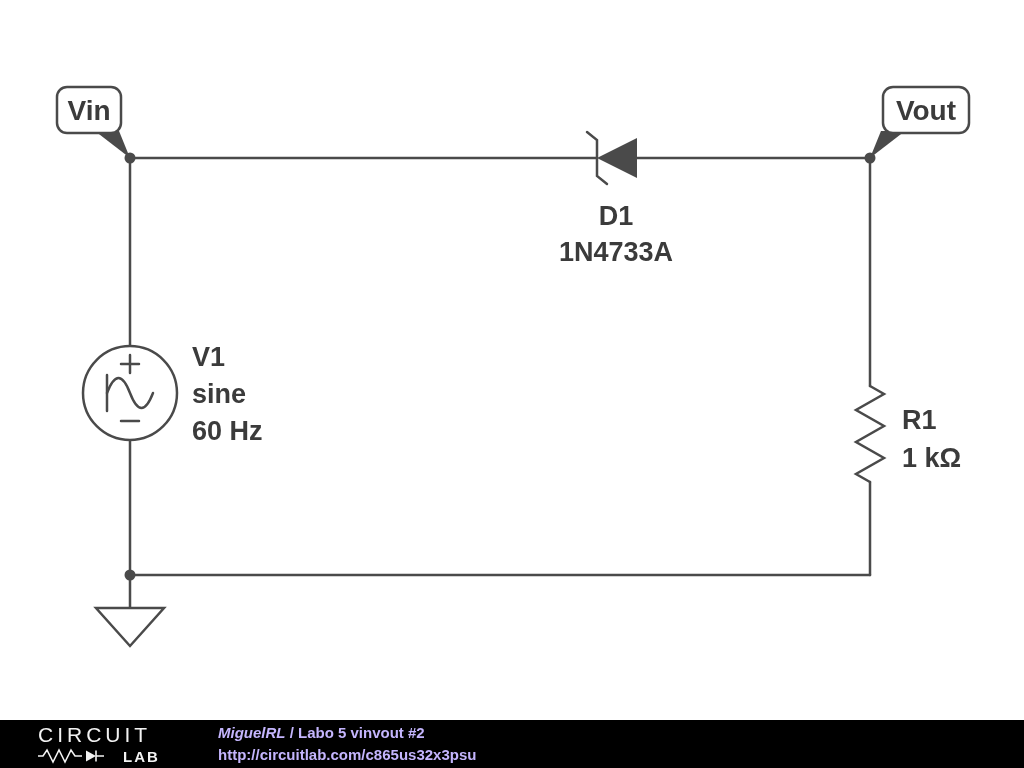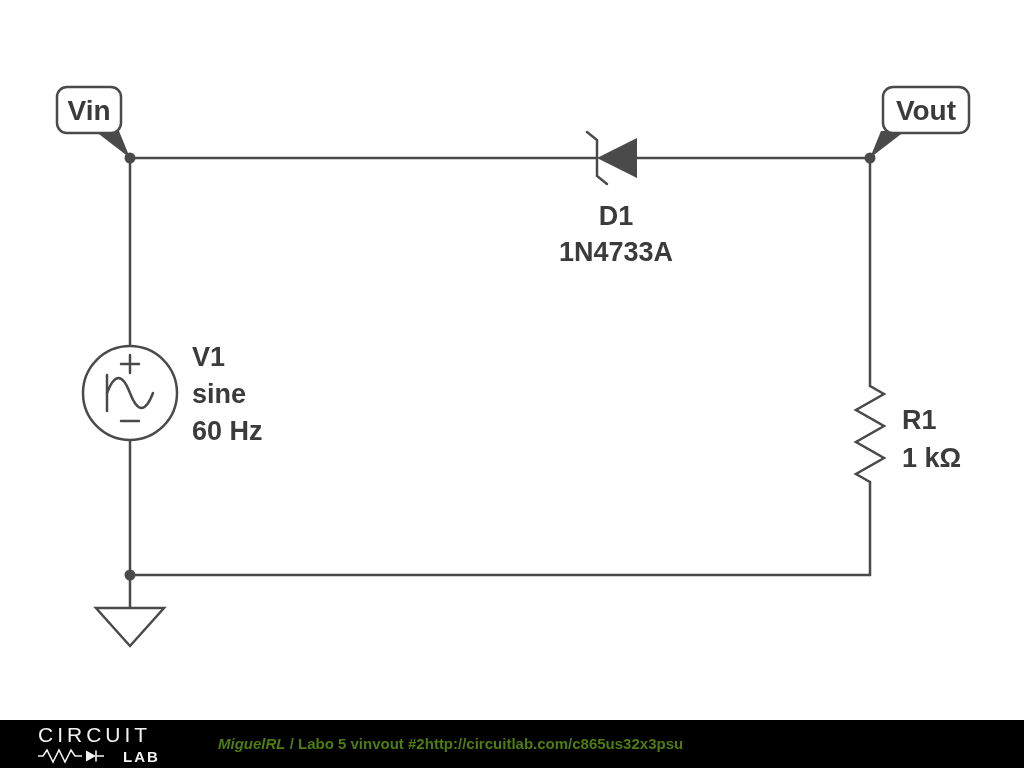--- a/index.html
+++ b/index.html
@@ -59,24 +59,24 @@
   }
   .logo-bottom svg { margin-right: 3px; display: block; }
   .logo-lab {
     font-size: 15px;
     font-weight: bold;
     letter-spacing: 2px;
     color: #f2f2f2;
   }
   .attribution {
     display: flex;
-    flex-direction: row;
+    flex-direction: column;
     font-size: 15px;
     line-height: 1.45;
-    color: #4d7c0f;
+    color: #c4b5fd;
   }
   .attr-line1 { font-weight: bold; }
   .author { font-style: italic; }
   .sep { white-space: pre; }
   .url-line { font-weight: bold; }
 </style>
 </head>
 <body>
 
 <svg class="schematic" width="1024" height="720" viewBox="0 0 1024 720">

